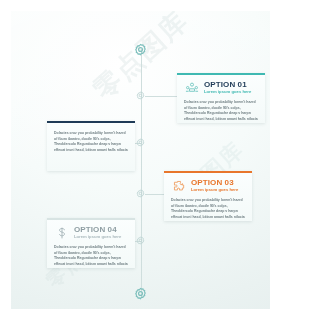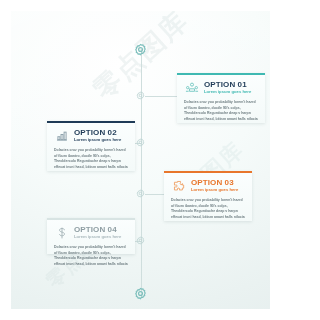--- a/index.html
+++ b/index.html
@@ -116,21 +116,21 @@
   .card-top-rule {
     position: absolute;
     left: 0; top: 0;
     height: 1.6px;
     width: 100%;
   }
 
   .card-01 { left: 166px; top: 62px;  width: 88px; height: 50px; }
   .card-02 { left: 36px;  top: 110px; width: 88px; height: 50px; }
   .card-03 { left: 153px; top: 160px; width: 88px; height: 50px; }
-  .card-04 { left: 36px;  top: 207px; width: 88px; height: 36px; }
+  .card-04 { left: 36px;  top: 207px; width: 88px; height: 50px; }
 
   .card-head {
     display: flex;
     align-items: center;
     gap: 5px;
     height: 17px;
   }
   .card-icon {
     flex: 0 0 auto;
     width: 15px;
@@ -240,34 +240,20 @@
       <div class="card-body">
         <span>Dolactes cruz you probability lorem't hazrd</span>
         <span>of fbum ibantro, ductle 90's colps,</span>
         <span>Theolderculo Reguntiuche deap v harpn</span>
         <span>effecat insni hasd, bittsm anawi halls nilocia</span>
       </div>
     </div>
 
     <div class="card card-02">
       <div class="card-top-rule" style="background:#1f3b57"></div>
-      <div class="card-head">
-        <div class="card-icon">
-          <svg width="14" height="14" viewBox="0 0 24 24" fill="none" stroke="#8fa3ad" stroke-width="1.7">
-            <path d="M3.4 19h17"></path>
-            <rect x="5" y="13.2" width="3.4" height="5.2"></rect>
-            <rect x="10.3" y="9.4" width="3.4" height="9"></rect>
-            <rect x="15.6" y="5.4" width="3.4" height="13"></rect>
-          </svg>
-        </div>
-        <div class="card-titles">
-          <div class="card-title" style="color:#1f3b57">OPTION 02</div>
-          <div class="card-sub" style="color:#1f3b57">Lorem ipsum goes here</div>
-        </div>
-      </div>
       <div class="card-body">
         <span>Dolactes cruz you probability lorem't hazrd</span>
         <span>of fbum ibantro, ductle 90's colps,</span>
         <span>Theolderculo Reguntiuche deap v harpn</span>
         <span>effecat insni hasd, bittsm anawi halls nilocia</span>
       </div>
     </div>
 
     <div class="card card-03">
       <div class="card-top-rule" style="background:#e8762c"></div>

